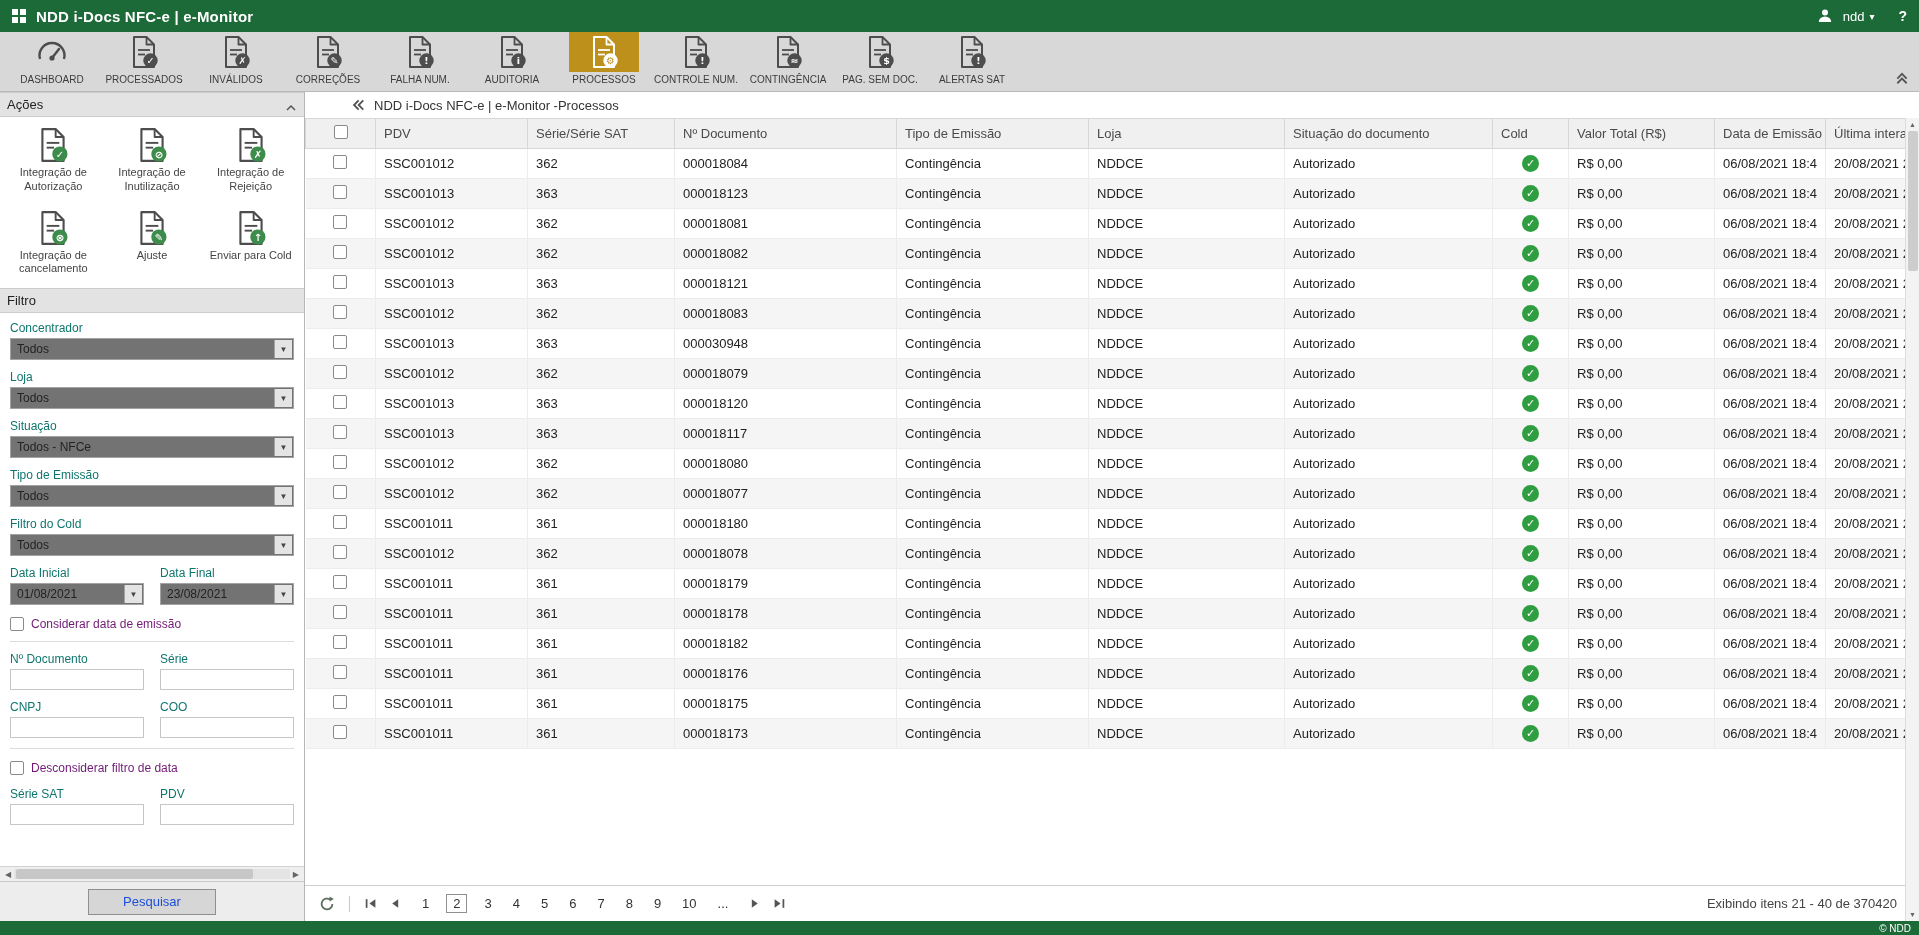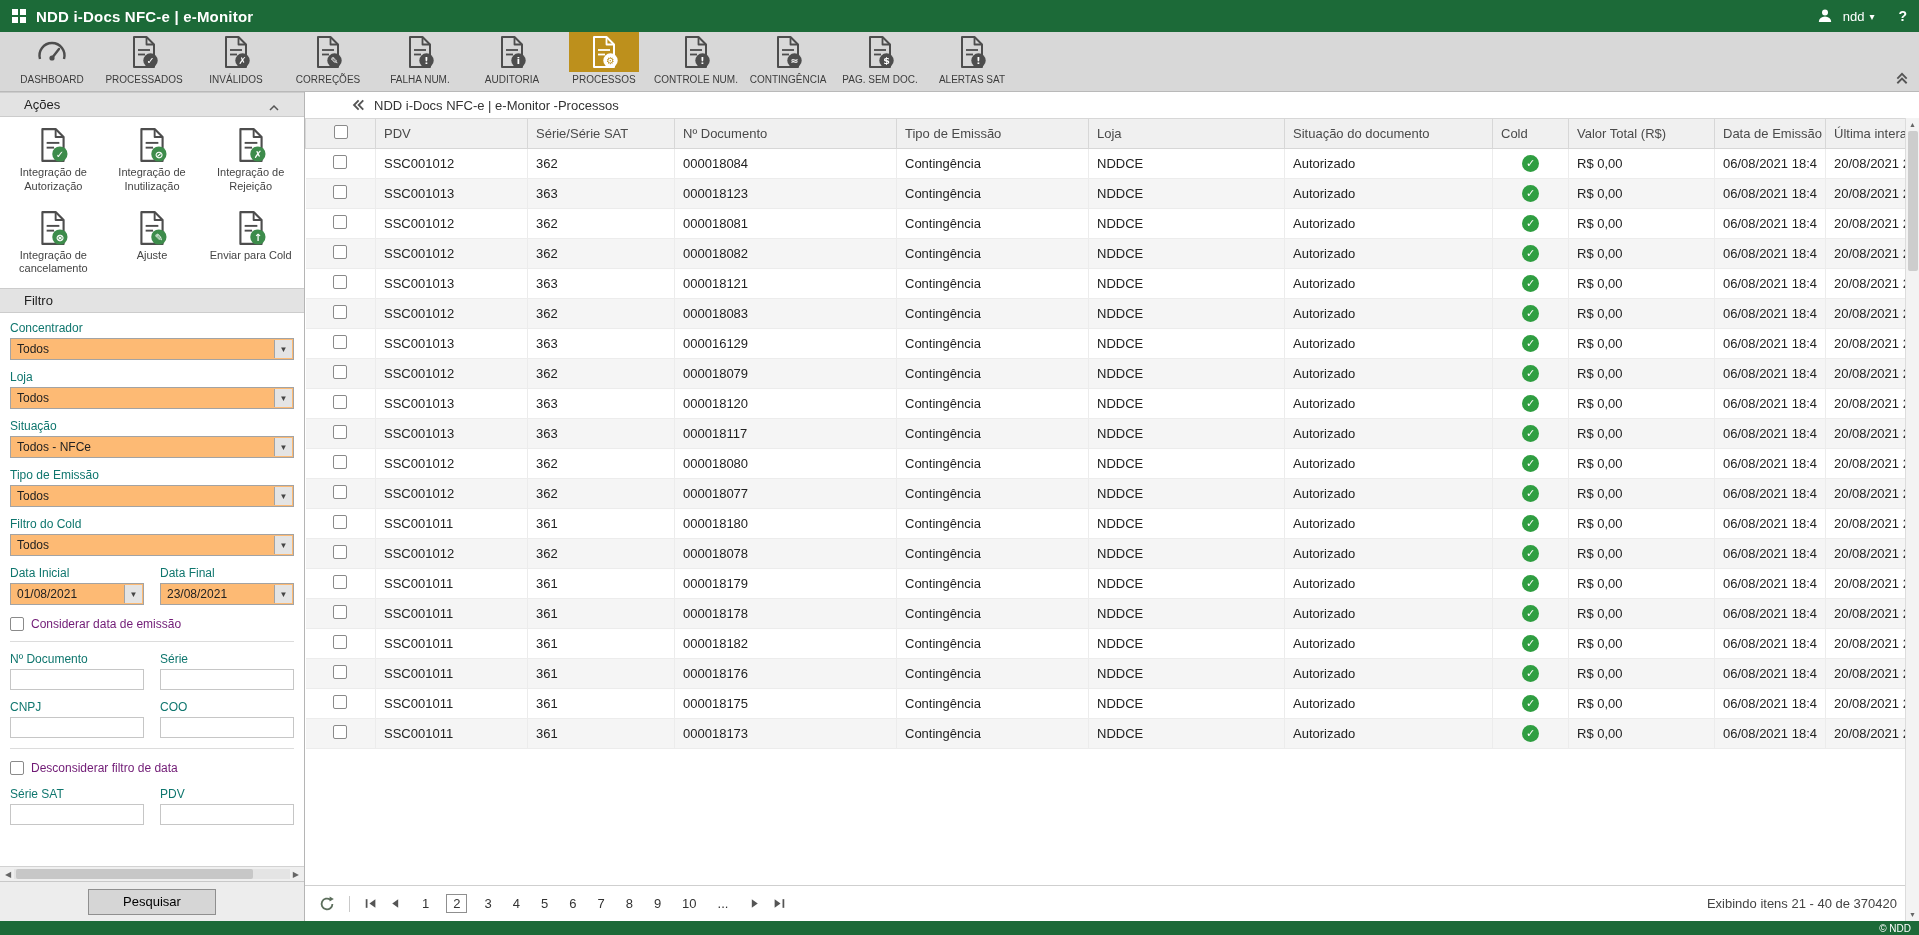--- a/index.html
+++ b/index.html
@@ -25,48 +25,48 @@
   .tool-btn.active .tool-icon { background:#bd901c; }
   .tool-label { font-size:10px; color:#3c3c3c; margin-top:2px; white-space:nowrap; }
   .toolbar-collapse { position:absolute; right:10px; bottom:6px; cursor:pointer; line-height:0; }
 
   
   .content { flex:1 1 auto; min-height:0; display:flex; }
 
   
   .sidebar { flex:0 0 305px; border-right:1px solid #b5b5b5; background:#fff; display:flex; flex-direction:column; }
   .section-header { background:#e3e3e3; border-top:1px solid #cccccc; border-bottom:1px solid #cccccc;
-    padding:4px 24px; font-size:13px; color:#222; display:flex; justify-content:space-between; align-items:flex-end; }
+    padding:4px 7px; font-size:13px; color:#222; display:flex; justify-content:space-between; align-items:flex-end; }
   .sec-chevron { cursor:pointer; line-height:0; }
   .actions-grid { display:grid; grid-template-columns:1fr 1fr 1fr; padding:10px 4px 12px; row-gap:16px; }
   .action { display:flex; flex-direction:column; align-items:center; text-align:center; gap:3px; cursor:pointer; }
   .action-label { font-size:11px; color:#444; line-height:1.25; padding:0 2px; }
 
   .filters { flex:1 1 auto; min-height:0; overflow:hidden; padding:8px 10px 0; display:flex; flex-direction:column; gap:10px; }
   .filter-selects { display:flex; flex-direction:column; gap:10px; }
   .fgroup label { display:block; font-size:12px; color:#0f766e; margin-bottom:3px; }
-  .select { height:22px; border:1px solid #a3a3a3; background:#fdba74; position:relative; display:flex; align-items:center;
+  .select { height:22px; border:1px solid #a3a3a3; background:#737373; position:relative; display:flex; align-items:center;
     padding:0 22px 0 6px; font-size:12px; color:#222; cursor:pointer; }
   .select .sel-val { overflow:hidden; white-space:nowrap; }
   .select .arrow { position:absolute; right:1px; top:1px; bottom:1px; width:18px; background:#e4e4e4;
     border-left:1px solid #a3a3a3; display:flex; align-items:center; justify-content:center; font-size:8px; color:#444; }
   .frow { display:flex; gap:16px;justify-content:flex-end; }
   .frow .fgroup { flex:1 1 0; min-width:0; }
   .chkrow { display:flex; align-items:center; gap:7px; font-size:12px; color:#701a75; padding:2px 0; }
   .cb { width:14px; height:14px; border:1px solid #8a8a8a; background:#fff; border-radius:2px; display:inline-block; flex:0 0 14px; cursor:pointer; }
   .tinput { width:100%; height:21px; border:1px solid #c6c6c6; font-size:12px; padding:0 5px;
     font-family:"Liberation Sans", sans-serif; color:#222; }
   .divider-b { border-bottom:1px solid #dcdcdc; padding-bottom:10px; }
 
   .hscroll { flex:0 0 15px; background:#efefef; border-top:1px solid #d2d2d2; display:flex; align-items:center; padding:0 2px; }
   .hs-arrow { font-size:8px; color:#666; padding:0 3px; cursor:pointer; }
   .hs-track { flex:1; height:10px; background:#e4e4e4; position:relative; }
   .hs-thumb { position:absolute; left:2px; top:0; height:10px; width:86%; background:#c7c7c7; border-radius:2px; cursor:grab; }
   .search-row { flex:0 0 40px; background:#ededed; border-top:1px solid #c9c9c9; display:flex; align-items:center; justify-content:center; }
-  .search-btn { width:128px; height:26px; background:#d6d6d6; border:1px solid #8f8f8f; font-size:13px; color:#000000;
+  .search-btn { width:128px; height:26px; background:#d6d6d6; border:1px solid #8f8f8f; font-size:13px; color:#1d4ed8;
     font-family:"Liberation Sans", sans-serif; cursor:pointer; }
 
   
   .main { flex:1 1 auto; min-width:0; display:flex; flex-direction:column; position:relative; background:#fff; }
   .breadcrumb { flex:0 0 26px; display:flex; align-items:center; gap:9px; padding:0 9px; font-size:13px; color:#333;margin-left:36px; }
   .collapse-ic { cursor:pointer; line-height:0; }
   .table-wrap { flex:1 1 auto; min-height:0; overflow:hidden; }
   table { border-collapse:collapse; table-layout:fixed; width:100%; }
   thead th { background:#f0f0f0; border:1px solid #d7d7d7; font-weight:normal; font-size:13px; color:#4a4a4a;
     text-align:left; height:30px; padding:0 8px; white-space:nowrap; overflow:hidden; }
@@ -577,21 +577,21 @@
               <td>Autorizado</td>
               <td class="center"><span class="cold-badge">✓</span></td>
               <td>R$ 0,00</td>
               <td>06/08/2021 18:4</td>
               <td>20/08/2021 21:2</td>
             </tr>
             <tr>
               <td class="chk-col"><span class="cb"></span></td>
               <td>SSC001013</td>
               <td>363</td>
-              <td>000016129</td>
+              <td>000030948</td>
               <td>Contingência</td>
               <td>NDDCE</td>
               <td>Autorizado</td>
               <td class="center"><span class="cold-badge">✓</span></td>
               <td>R$ 0,00</td>
               <td>06/08/2021 18:4</td>
               <td>20/08/2021 21:2</td>
             </tr>
             <tr>
               <td class="chk-col"><span class="cb"></span></td>

